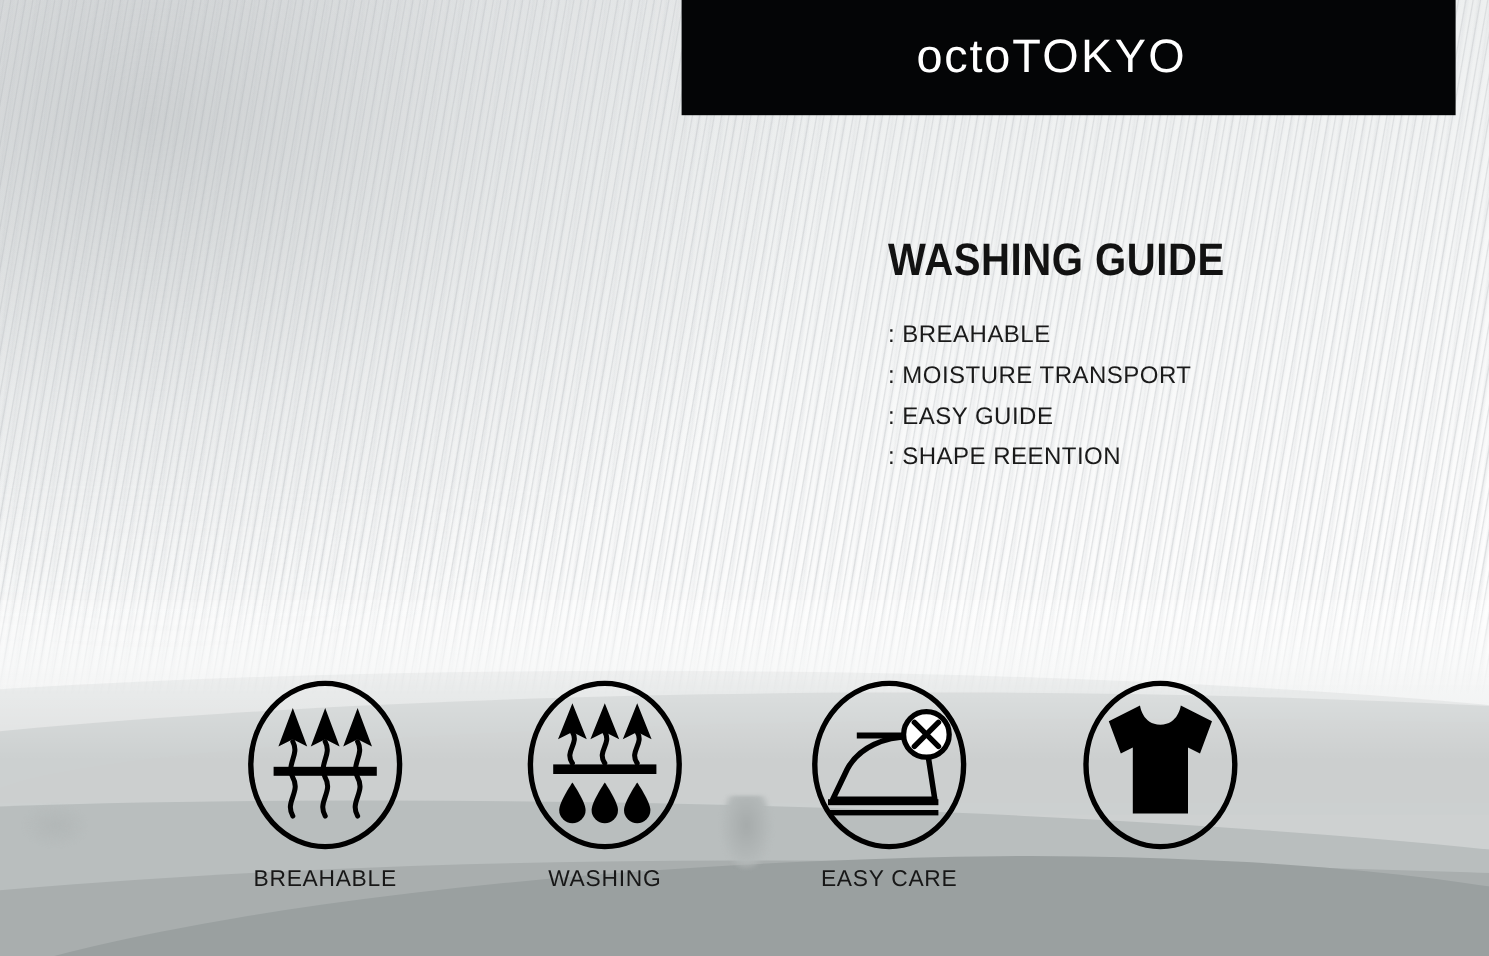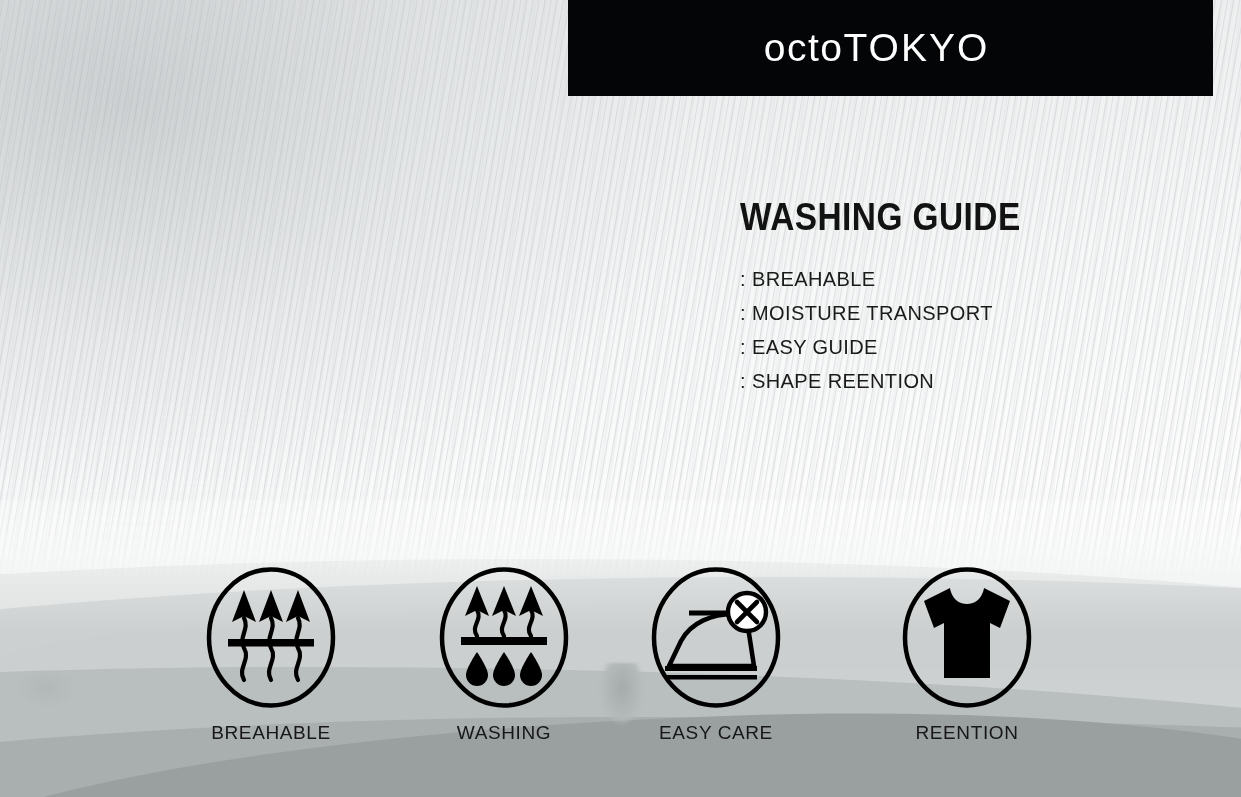--- a/index.html
+++ b/index.html
@@ -209,21 +209,21 @@
     width: 1241px;
     height: 220px;
   }
   .icon-item {
     position: absolute;
     width: 200px;
     text-align: center;
   }
   .icon-item.i0 { left: 171px; }
   .icon-item.i1 { left: 404px; }
-  .icon-item.i2 { left: 616px; }
+  .icon-item.i2 { left: 641px; }
   .icon-item.i3 { left: 867px; }
 
   .icon-circle {
     width: 130px;
     height: 143px;
     margin: 0 auto;
   }
   .icon-circle svg { display: block; }
 
   .icon-label {
@@ -345,18 +345,17 @@
                    L98 62
                    L88 57
                    L88 112
                    L42 112
                    L42 57
                    L32 62
                    L22 35 Z" fill="#000"></path>
         </svg>
       </div>
       <div class="icon-label">
-        <div>REENTION</div>
       </div>
     </div>
 
   </div>
 </div>
 
 </body></html>

